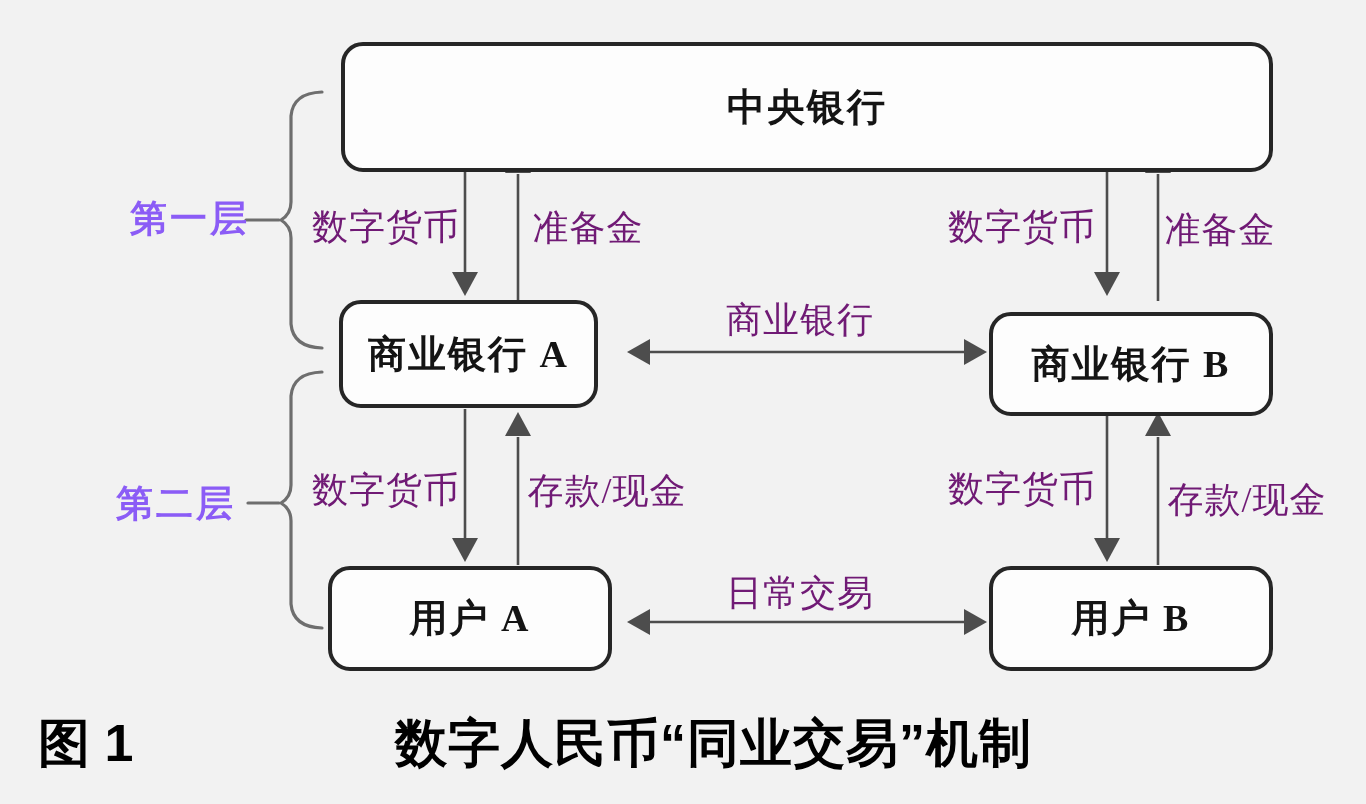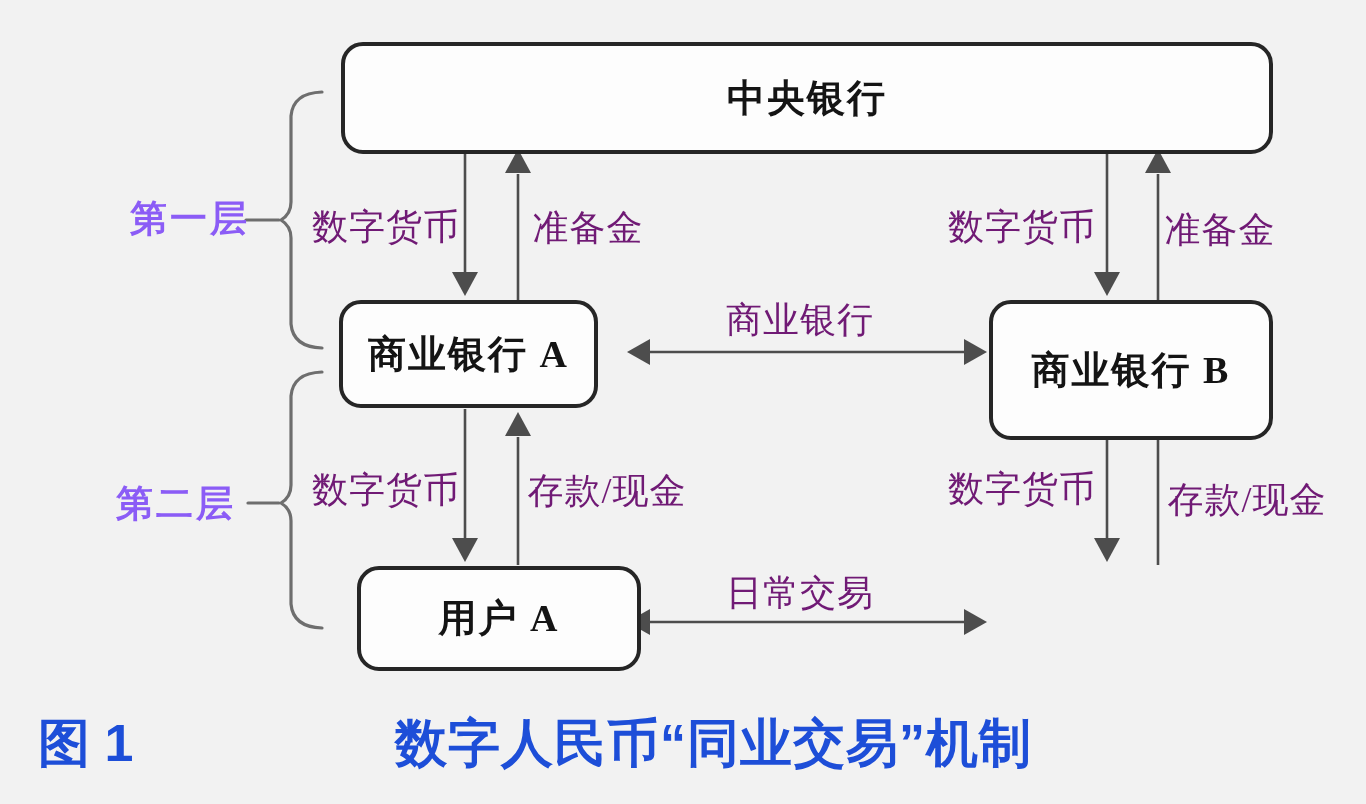--- a/index.html
+++ b/index.html
@@ -32,24 +32,24 @@
     justify-content: center;
   }
   .node-label {
     font-family: "Liberation Serif", serif;
     font-weight: 700;
     font-size: 38px;
     color: #141414;
     letter-spacing: 2px;
     white-space: nowrap;
   }
-  #node-central-bank { left: 341px; top: 42px;  width: 932px; height: 112px; justify-content: center; }
+  #node-central-bank { left: 341px; top: 42px;  width: 932px; height: 130px; justify-content: center; }
   #node-bank-a       { left: 339px; top: 300px; width: 259px; height: 108px; }
-  #node-bank-b       { left: 989px; top: 300px; width: 284px; height: 140px; justify-content: center; }
-  #node-user-a       { left: 357px; top: 566px; width: 284px; height: 105px; }
+  #node-bank-b       { left: 989px; top: 312px; width: 284px; height: 104px; justify-content: center; }
+  #node-user-a       { left: 328px; top: 566px; width: 284px; height: 105px; }
   #node-user-b       { left: 989px; top: 566px; width: 284px; height: 105px; }
 
   .flow-label {
     position: absolute;
     transform: translate(-50%, -50%);
     font-family: "Liberation Serif", serif;
     font-weight: 400;
     font-size: 36px;
     color: #701a75;
     white-space: nowrap;
@@ -80,21 +80,21 @@
 
   .caption {
     position: absolute;
     top: 712px;
     height: 64px;
     display: flex;
     align-items: center;
     font-family: "Liberation Sans", sans-serif;
     font-weight: 700;
     font-size: 52px;
-    color: #1d4ed8;
+    color: #000000;
     white-space: nowrap;
   }
   #caption-figure { left: 38px; }
   #caption-title  { left: 395px; letter-spacing: 1px; }
 </style>
 </head>
 <body>
 
 <div id="stage">
 
@@ -166,20 +166,23 @@
     <span class="node-label">中央银行</span>
   </div>
   <div class="node" id="node-bank-a">
     <span class="node-label">商业银行 A</span>
   </div>
   <div class="node" id="node-bank-b">
     <span class="node-label">商业银行 B</span>
   </div>
   <div class="node" id="node-user-a">
     <span class="node-label">用户 A</span>
+  </div>
+  <div class="node" id="node-user-b">
+    <span class="node-label">用户 B</span>
   </div>
 
   <div class="tier-label" id="label-tier1">第一层</div>
   <div class="tier-label" id="label-tier2">第二层</div>
 
   <div class="flow-label" id="label-dc-t1-left">数字货币</div>
   <div class="flow-label" id="label-rs-t1-left">准备金</div>
   <div class="flow-label" id="label-dc-t1-right">数字货币</div>
   <div class="flow-label" id="label-rs-t1-right">准备金</div>
   <div class="flow-label" id="label-dc-t2-left">数字货币</div>

